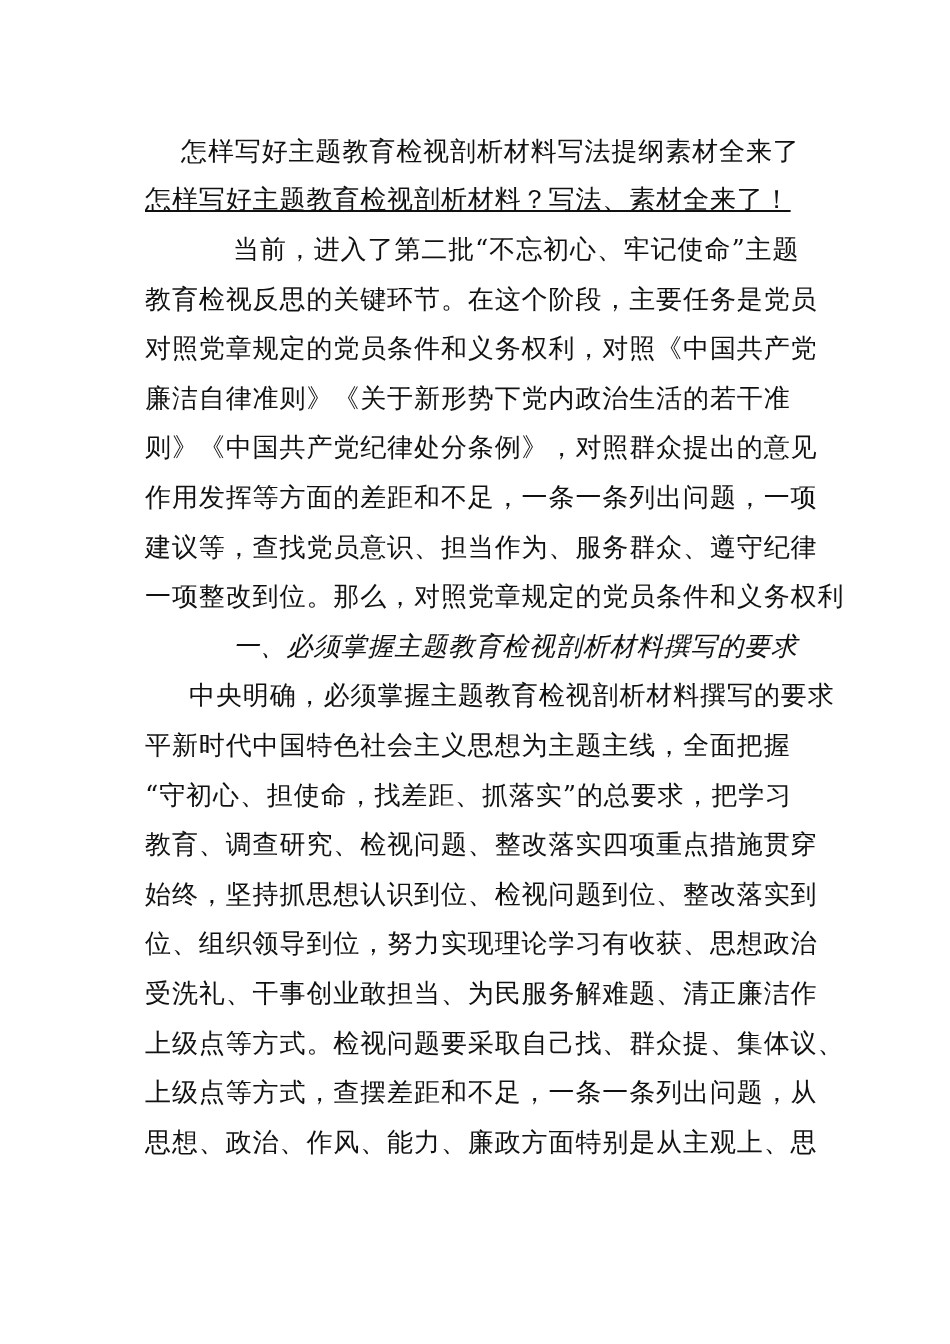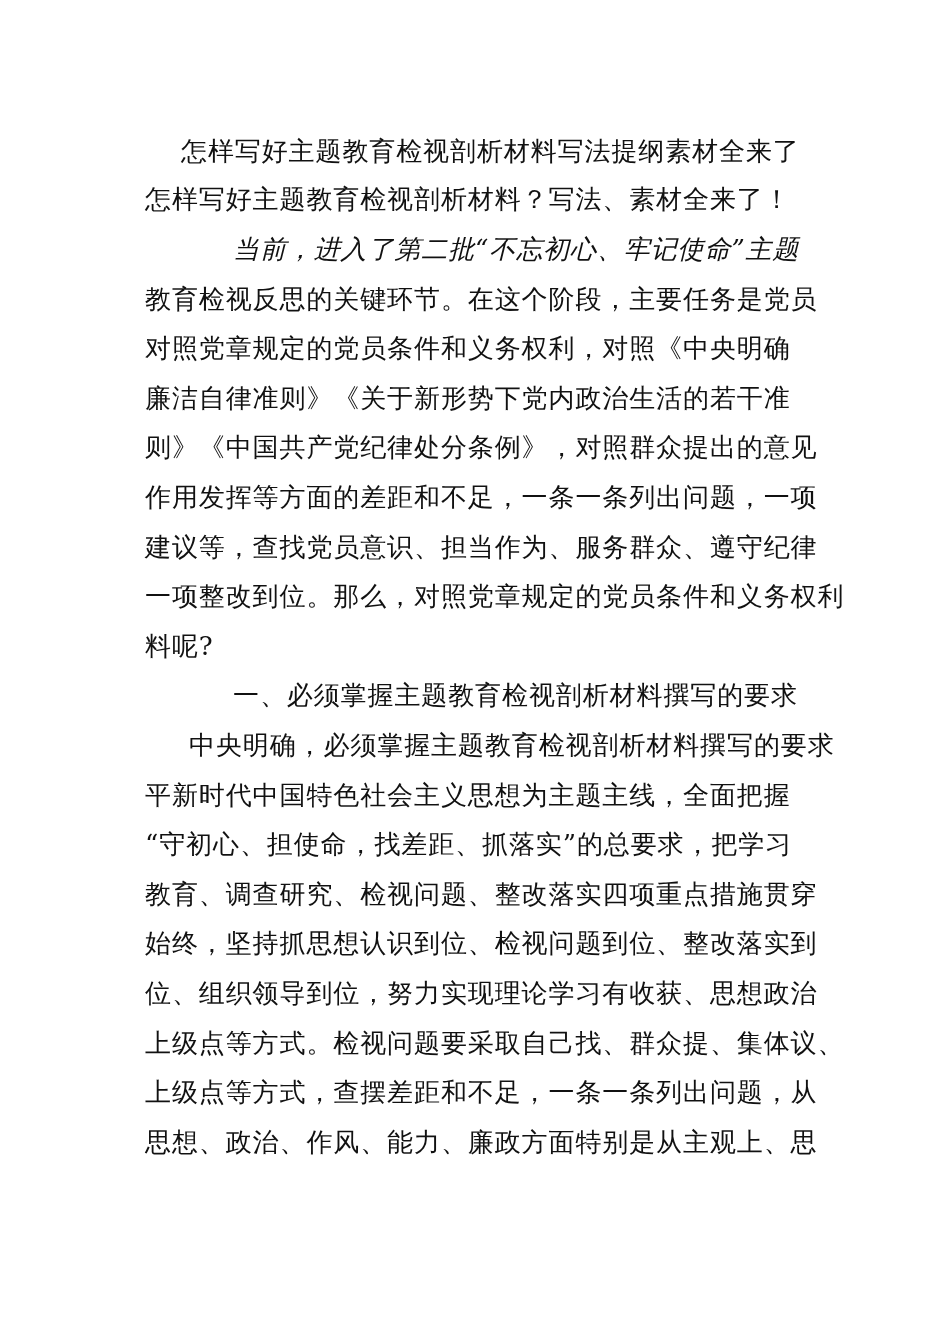--- a/index.html
+++ b/index.html
@@ -29,50 +29,51 @@
       letter-spacing: 0.9px;
     }
     .title-line {
       padding-left: 36px;
       height: 46px;
       line-height: 46px;
     }
     .subtitle-line {
       height: 51px;
       line-height: 51px;
+      text-decoration: underline;
     }
-    .indent-2 { padding-left: 88px; font-style: italic; }
+    .indent-2 { padding-left: 88px; }
     .indent-1 { padding-left: 44px; }
-    .heading-line { padding-left: 88px; }
+    .heading-line { padding-left: 88px; font-style: italic; }
   </style>
 </head>
 <body>
 
 <div class="page">
   <div class="line title-line">怎样写好主题教育检视剖析材料写法提纲素材全来了</div>
   <div class="line subtitle-line">怎样写好主题教育检视剖析材料？写法、素材全来了！</div>
 
   <div>
     <div class="line indent-2">当前，进入了第二批“不忘初心、牢记使命”主题</div>
     <div class="line">教育检视反思的关键环节。在这个阶段，主要任务是党员</div>
-    <div class="line">对照党章规定的党员条件和义务权利，对照《中央明确</div>
+    <div class="line">对照党章规定的党员条件和义务权利，对照《中国共产党</div>
     <div class="line">廉洁自律准则》《关于新形势下党内政治生活的若干准</div>
     <div class="line">则》《中国共产党纪律处分条例》，对照群众提出的意见</div>
     <div class="line">作用发挥等方面的差距和不足，一条一条列出问题，一项</div>
     <div class="line">建议等，查找党员意识、担当作为、服务群众、遵守纪律</div>
     <div class="line">一项整改到位。那么，对照党章规定的党员条件和义务权利</div>
-    <div class="line">料呢?</div>
   </div>
 
   <div class="line heading-line">一、必须掌握主题教育检视剖析材料撰写的要求</div>
 
   <div>
     <div class="line indent-1">中央明确，必须掌握主题教育检视剖析材料撰写的要求</div>
     <div class="line">平新时代中国特色社会主义思想为主题主线，全面把握</div>
     <div class="line">“守初心、担使命，找差距、抓落实”的总要求，把学习</div>
     <div class="line">教育、调查研究、检视问题、整改落实四项重点措施贯穿</div>
     <div class="line">始终，坚持抓思想认识到位、检视问题到位、整改落实到</div>
     <div class="line">位、组织领导到位，努力实现理论学习有收获、思想政治</div>
+    <div class="line">受洗礼、干事创业敢担当、为民服务解难题、清正廉洁作</div>
     <div class="line">上级点等方式。检视问题要采取自己找、群众提、集体议、</div>
     <div class="line">上级点等方式，查摆差距和不足，一条一条列出问题，从</div>
     <div class="line">思想、政治、作风、能力、廉政方面特别是从主观上、思</div>
   </div>
 </div>
 
 </body></html>

